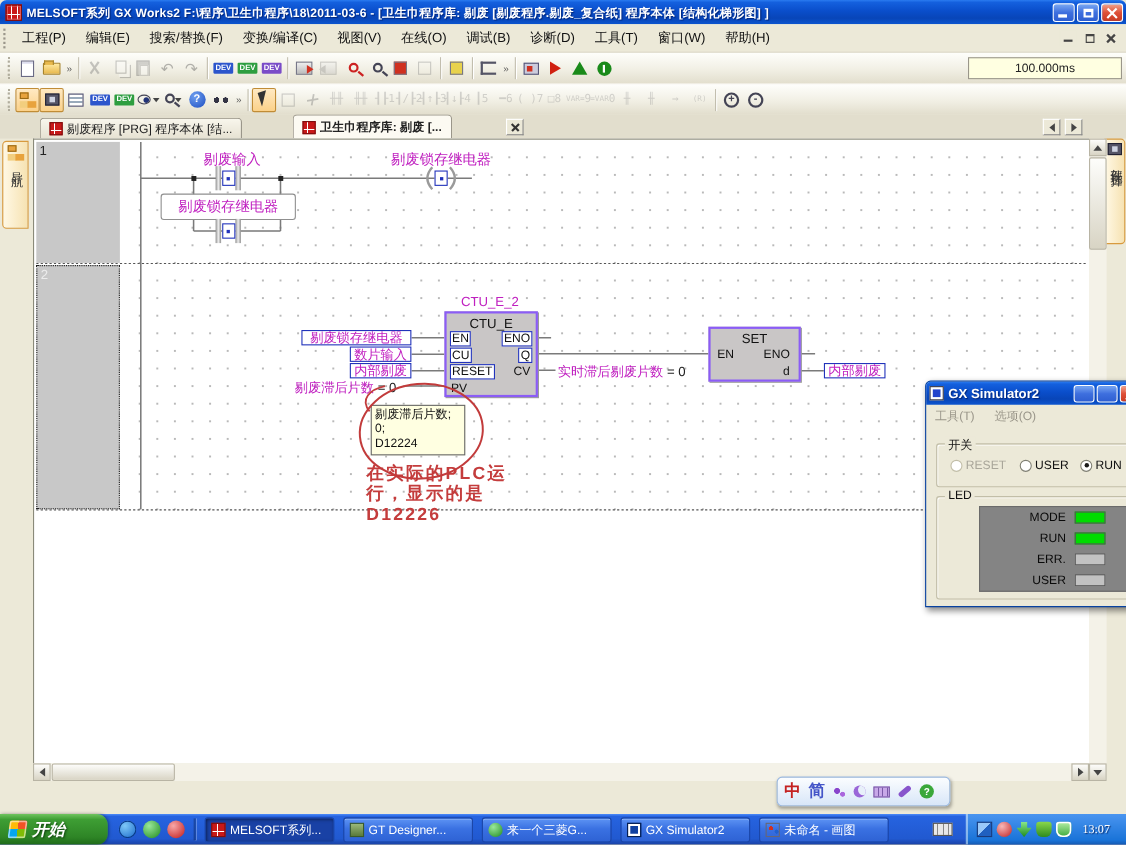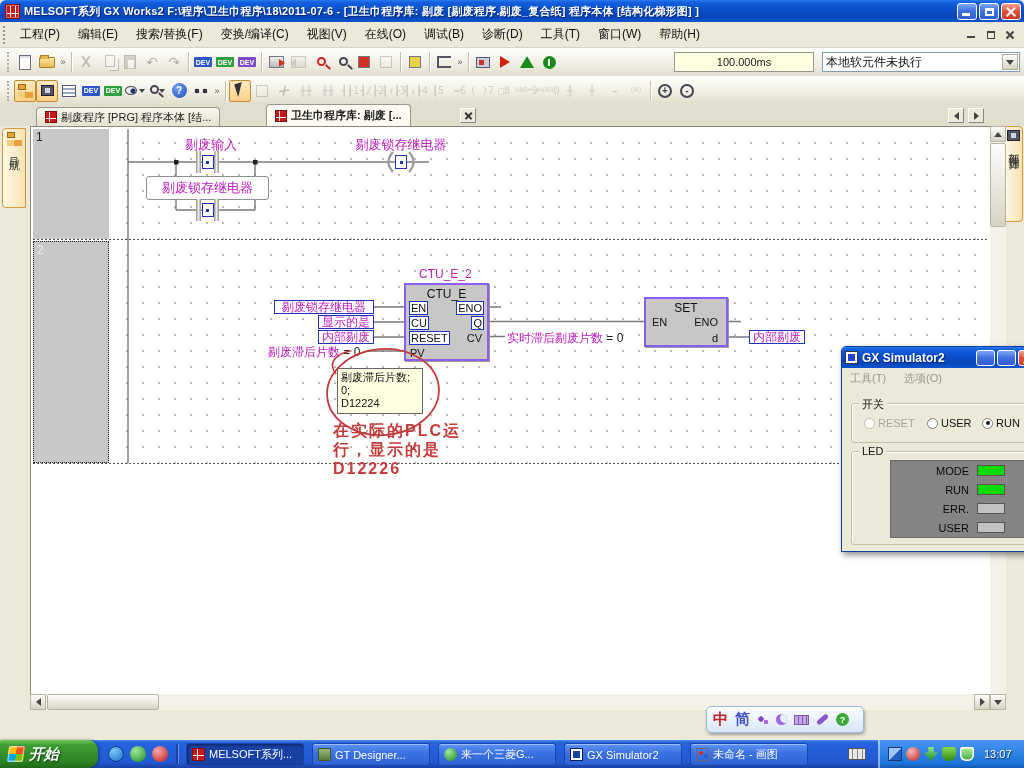--- a/index.html
+++ b/index.html
@@ -231,30 +231,30 @@
      background-image:linear-gradient(90deg,transparent 3px,#888 3px,#888 4px,transparent 4px,transparent 8px,#888 8px,#888 9px,transparent 9px,transparent 13px,#888 13px,#888 14px,transparent 14px); }
   .tray { position:absolute; left:878px; top:0; width:146px; height:28px;
      background:linear-gradient(180deg,#4A95F0,#1973D8 85%,#1558B0); border-left:2px solid rgba(255,255,255,.45);
      display:flex; align-items:center; padding-left:8px; gap:4px; }
   .tray .ti { width:14px; height:14px; flex:none; }
   .ti.net { background:linear-gradient(135deg,#9ac8f8 50%,#2060c0 50%); border:1px solid #1a3a7a; }
   .ti.redb { border-radius:50%; background:radial-gradient(circle at 35% 30%,#f8b8b8,#C02020); }
   .ti.grn { background:linear-gradient(180deg,#8ae88a,#1E8A1E); clip-path:polygon(50% 100%,0 40%,30% 40%,30% 0,70% 0,70% 40%,100% 40%); }
   .ti.shield1 { background:linear-gradient(#8ad84a,#2E8A1E); border-radius:3px 3px 6px 6px; color:#fff; font-size:10px; font-weight:bold; display:flex; align-items:center; justify-content:center; line-height:1; }
   .ti.shield2 { background:linear-gradient(#b8f0a8,#3AA83A); border-radius:3px 3px 6px 6px; box-shadow:inset 0 0 0 1.5px #fff; }
-  .clock { color:#fff; font-size:11px; margin-left:6px; text-shadow:1px 1px 1px #0a2a6a; }
+  .clock { color:#fff; font-size:11px; margin-left:6px; text-shadow:1px 1px 1px #0a2a6a;font-family:Liberation Serif, serif; }
 </style>
 </head>
 <body>
 
 <div id="screen">
 
   <div class="titlebar">
     <span class="app-icon"></span>
-    <span class="title-text">MELSOFT系列 GX Works2 F:\程序\卫生巾程序\18\2011-07-6 - [卫生巾程序库: 剔废 [剔废程序.剔废_复合纸] 程序本体 [结构化梯形图] ]</span>
+    <span class="title-text">MELSOFT系列 GX Works2 F:\程序\卫生巾程序\18\2011-03-6 - [卫生巾程序库: 剔废 [剔废程序.剔废_复合纸] 程序本体 [结构化梯形图] ]</span>
     <span class="winbtn">
         <span class="g-min"></span>
       </span>
     <span class="winbtn">
         <span class="g-res"></span>
       </span>
     <span class="winbtn close">
         <span class="g-x1"></span>
         <span class="g-x2"></span>
       </span>
@@ -358,26 +358,20 @@
         <span class="sh-play"></span>
       </span>
     <span class="ic">
         <span class="sh-warn"></span>
       </span>
     <span class="ic">
         <span class="sh-stop"></span>
       </span>
     <span style="flex:1"></span>
     <span class="scanbox">100.000ms</span>
-    <span class="devexec">
-      <span>本地软元件未执行</span>
-      <span class="dbtn">
-          <span class="tri-d"></span>
-        </span>
-    </span>
   </div>
 
   <div class="toolbar tb2">
     <span class="grip"></span>
     <span class="ic hl">
         <span class="sh-tree"></span>
       </span>
     <span class="ic hl">
         <span class="sh-chip"></span>
       </span>
@@ -561,21 +555,21 @@
       <span class="fbtitle">CTU_E</span>
       <span class="pin bxd" style="left:3px; top:16px;">EN</span>
       <span class="pin bxd" style="right:3px; top:16px;">ENO</span>
       <span class="pin bxd" style="left:3px; top:31px;">CU</span>
       <span class="pin bxd" style="right:3px; top:31px;">Q</span>
       <span class="pin bxd" style="left:3px; top:46px;">RESET</span>
       <span class="pin" style="right:5px; top:47px;">CV</span>
       <span class="pin" style="left:4px; top:62px;">PV</span>
     </div>
     <div class="varbox" style="left:243px; top:173px; width:100px;">剔废锁存继电器</div>
-    <div class="varbox" style="left:287px; top:188px; width:56px;">显示的是</div>
+    <div class="varbox" style="left:287px; top:188px; width:56px;">数片输入</div>
     <div class="varbox" style="left:287px; top:203px; width:56px;">内部剔废</div>
     <div class="vartext" style="left:237px; top:217px;">
       <span>剔废滞后片数</span>
       <span class="varval">= 0</span>
     </div>
     <div class="vartext" style="left:476px; top:203px;">
       <span>实时滞后剔废片数</span>
       <span class="varval">= 0</span>
     </div>
 

